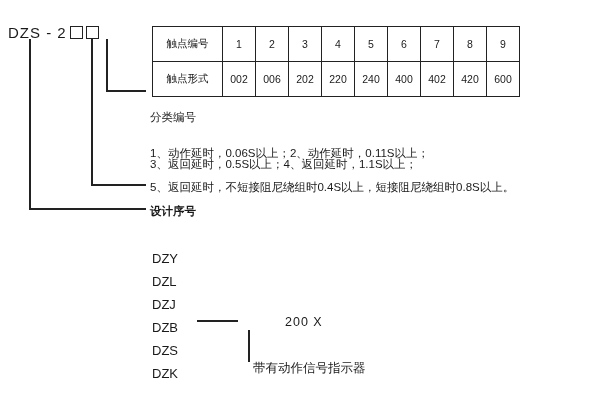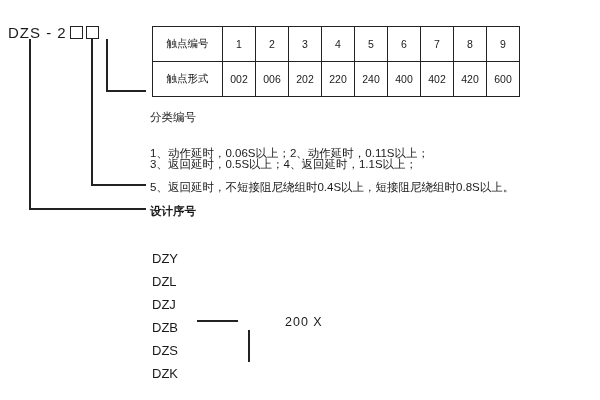--- a/index.html
+++ b/index.html
@@ -179,14 +179,15 @@
   <div class="series">
     <div>DZY</div>
     <div>DZL</div>
     <div>DZJ</div>
     <div>DZB</div>
     <div>DZS</div>
     <div>DZK</div>
   </div>
 
   <div class="series-200x">200  X</div>
+  <div class="indicator-note">带有动作信号指示器</div>
 
 </div>
 
 </body></html>

